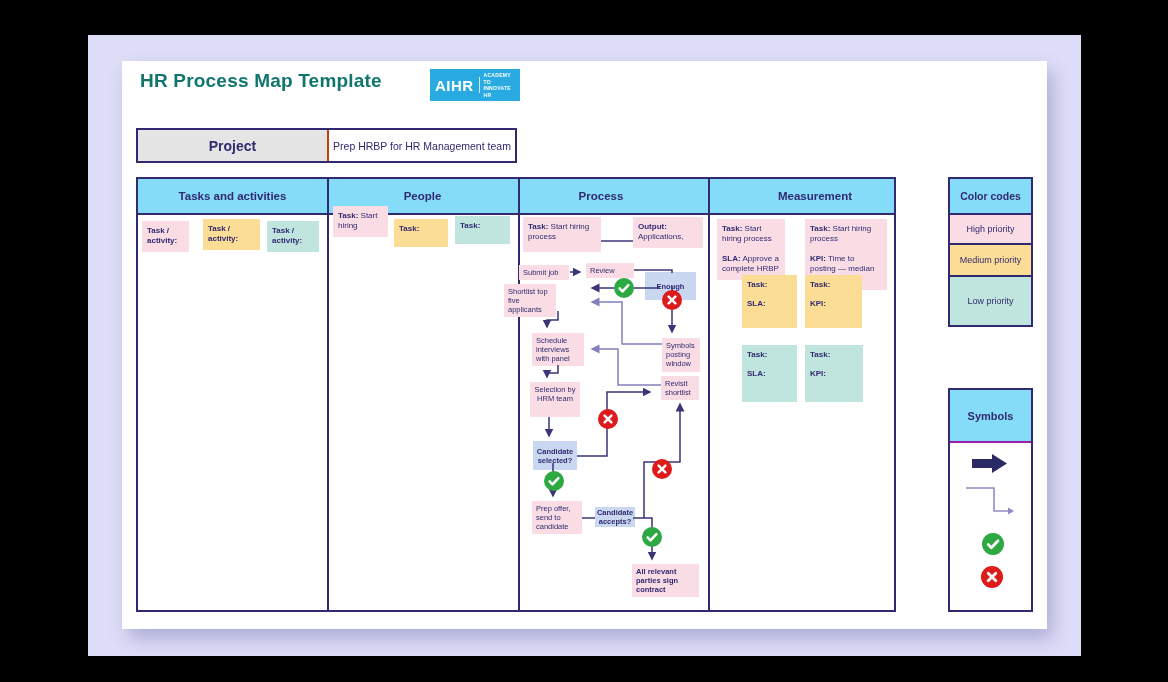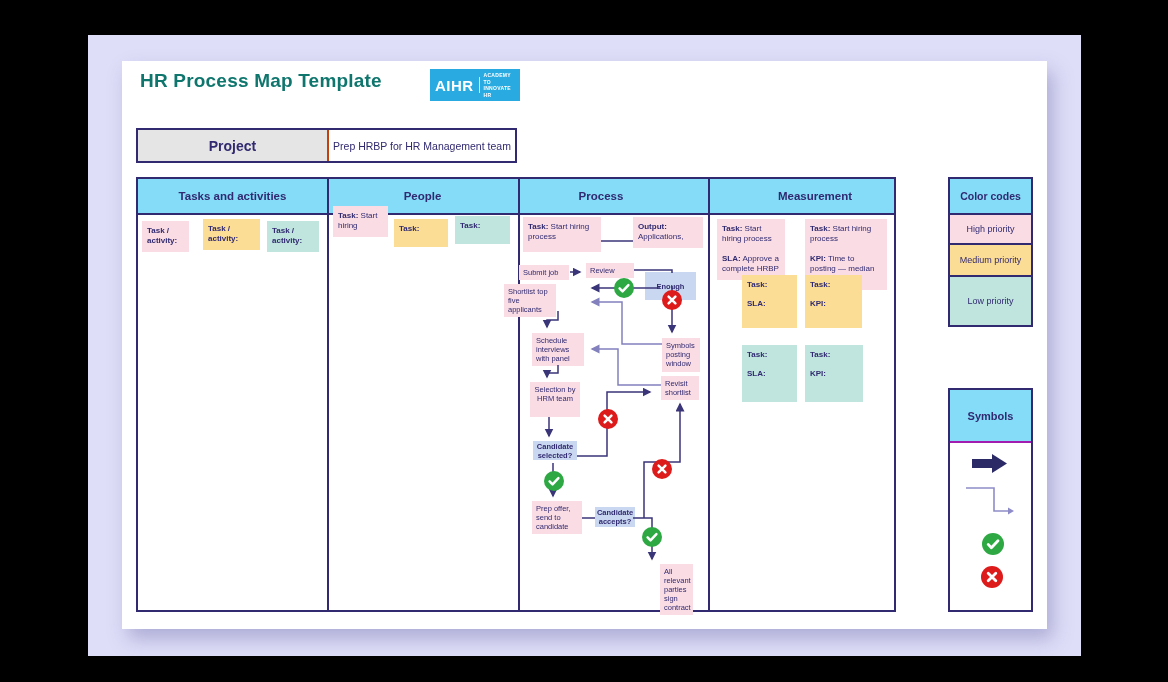--- a/index.html
+++ b/index.html
@@ -86,24 +86,24 @@
   <div class="card pink" style="left:633px;top:217px;width:70px;min-height:31px;"><b>Output:</b> <span>Applications,</span></div>
 
   <div class="node" style="left:519px;top:265px;width:50px;">Submit job</div>
   <div class="node" style="left:586px;top:263px;width:48px;">Review</div>
   <div class="decision" style="left:645px;top:272px;width:51px;height:28px;">Enough</div>
   <div class="node" style="left:504px;top:284px;width:52px;min-height:27px;">Shortlist top five applicants</div>
   <div class="node" style="left:532px;top:333px;width:52px;min-height:32px;">Schedule interviews with panel</div>
   <div class="node" style="left:662px;top:338px;width:38px;min-height:34px;">Symbols posting window</div>
   <div class="node" style="left:661px;top:376px;width:38px;min-height:21px;">Revisit shortlist</div>
   <div class="node" style="left:530px;top:382px;width:50px;min-height:35px;text-align:center;">Selection by HRM team</div>
-  <div class="decision" style="left:533px;top:441px;width:44px;height:19px;">Candidate selected?</div>
+  <div class="decision" style="left:533px;top:441px;width:44px;height:29px;">Candidate selected?</div>
   <div class="node" style="left:532px;top:501px;width:50px;min-height:33px;">Prep offer, send to candidate</div>
   <div class="decision" style="left:595px;top:507px;width:40px;height:20px;">Candidate accepts?</div>
-  <div class="node" style="left:660px;top:564px;width:33px;min-height:33px;">All relevant parties sign contract</div>
+  <div class="node" style="left:632px;top:564px;width:67px;min-height:33px;font-weight:bold;">All relevant parties sign contract</div>
 
   <div class="card pink" style="left:717px;top:219px;width:68px;min-height:56px;">
     <div><b>Task:</b> <span>Start hiring process</span></div>
     <div class="m2"><b>SLA:</b> <span>Approve a complete HRBP</span></div>
   </div>
   <div class="card pink" style="left:805px;top:219px;width:82px;min-height:56px;">
     <div><b>Task:</b> <span>Start hiring process</span></div>
     <div class="m2"><b>KPI:</b> <span>Time to posting — median days from</span></div>
   </div>
   <div class="card yellow" style="left:742px;top:275px;width:55px;height:53px;">

